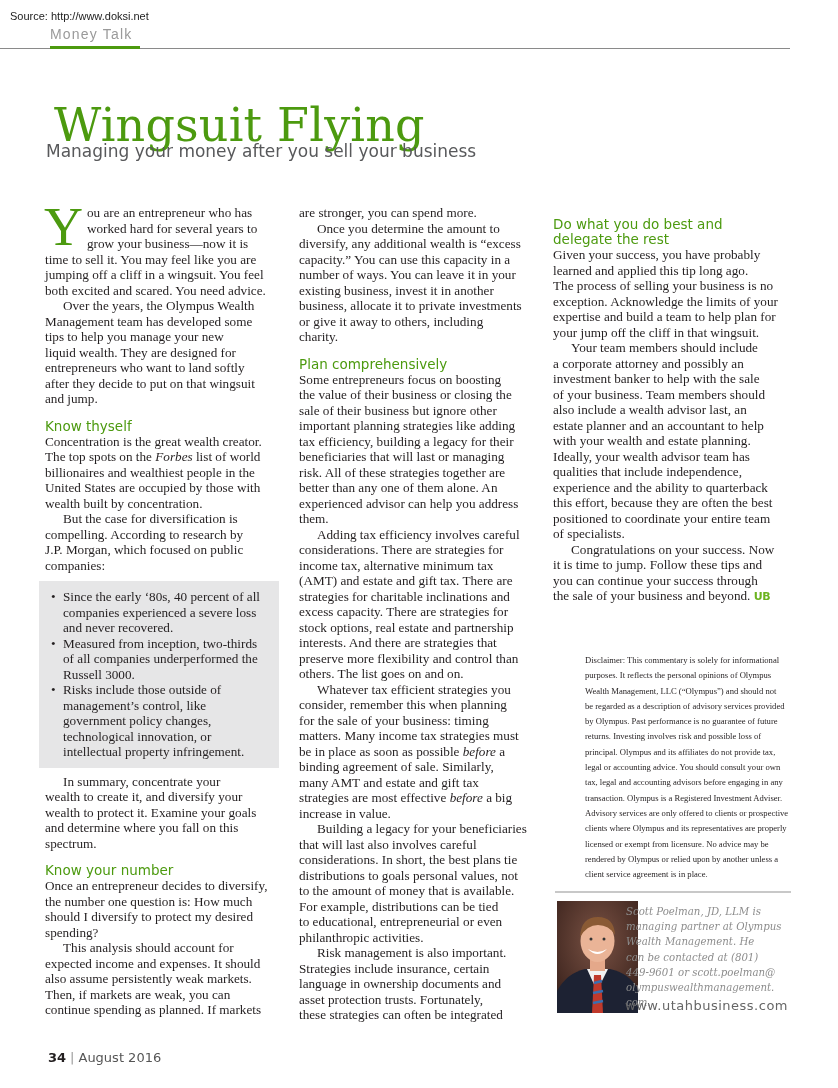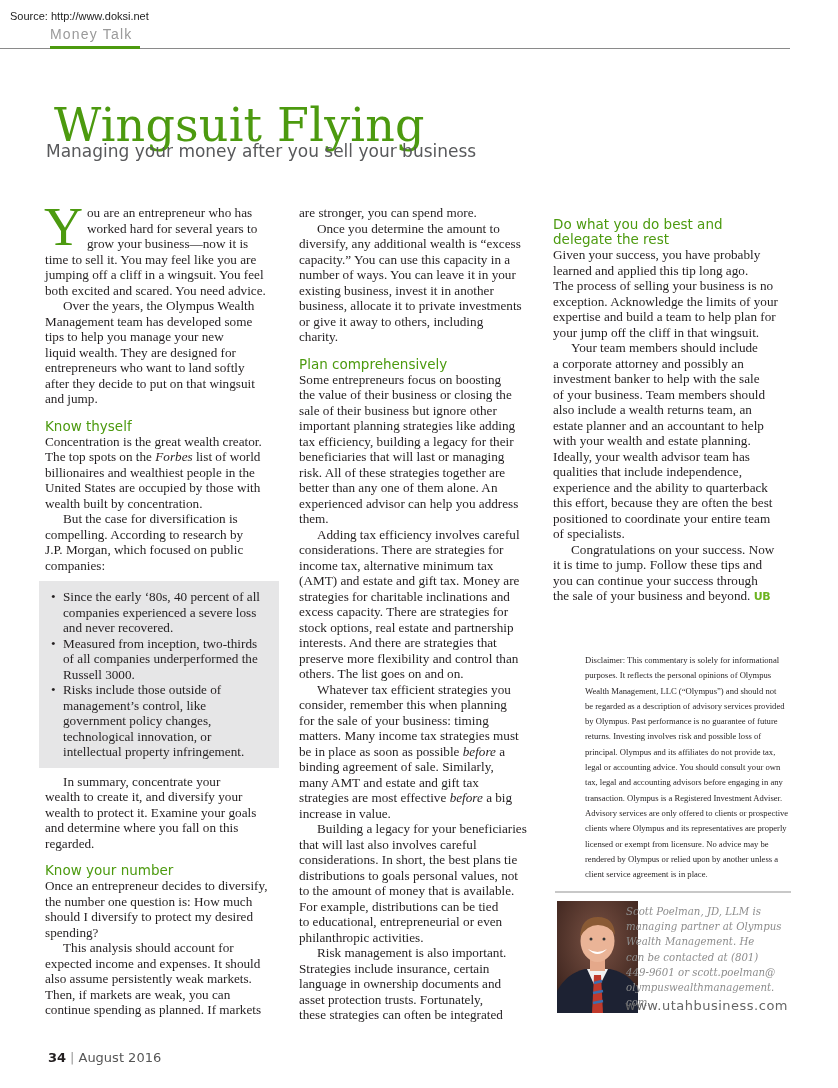--- a/index.html
+++ b/index.html
@@ -97,21 +97,21 @@
       <span class="ln">government policy changes,</span>
       <span class="ln">technological innovation, or</span>
       <span class="ln">intellectual property infringement.</span>
     </div>
   </div>
   <div>
     <span class="ln ind">In summary, concentrate your</span>
     <span class="ln">wealth to create it, and diversify your</span>
     <span class="ln">wealth to protect it. Examine your goals</span>
     <span class="ln">and determine where you fall on this</span>
-    <span class="ln">regarded.</span>
+    <span class="ln">spectrum.</span>
   </div>
   <span class="head">Know your number</span>
   <div>
     <span class="ln">Once an entrepreneur decides to diversify,</span>
     <span class="ln">the number one question is: How much</span>
     <span class="ln">should I diversify to protect my desired</span>
     <span class="ln">spending?</span>
   </div>
   <div>
     <span class="ln ind">This analysis should account for</span>
@@ -146,21 +146,21 @@
     <span class="ln">beneficiaries that will last or managing</span>
     <span class="ln">risk. All of these strategies together are</span>
     <span class="ln">better than any one of them alone. An</span>
     <span class="ln">experienced advisor can help you address</span>
     <span class="ln">them.</span>
   </div>
   <div>
     <span class="ln ind">Adding tax efficiency involves careful</span>
     <span class="ln">considerations. There are strategies for</span>
     <span class="ln">income tax, alternative minimum tax</span>
-    <span class="ln">(AMT) and estate and gift tax. Money are</span>
+    <span class="ln">(AMT) and estate and gift tax. There are</span>
     <span class="ln">strategies for charitable inclinations and</span>
     <span class="ln">excess capacity. There are strategies for</span>
     <span class="ln">stock options, real estate and partnership</span>
     <span class="ln">interests. And there are strategies that</span>
     <span class="ln">preserve more flexibility and control than</span>
     <span class="ln">others. The list goes on and on.</span>
   </div>
   <div>
     <span class="ln ind">Whatever tax efficient strategies you</span>
     <span class="ln">consider, remember this when planning</span>
@@ -202,21 +202,21 @@
     <span class="ln">The process of selling your business is no</span>
     <span class="ln">exception. Acknowledge the limits of your</span>
     <span class="ln">expertise and build a team to help plan for</span>
     <span class="ln">your jump off the cliff in that wingsuit.</span>
   </div>
   <div>
     <span class="ln ind">Your team members should include</span>
     <span class="ln">a corporate attorney and possibly an</span>
     <span class="ln">investment banker to help with the sale</span>
     <span class="ln">of your business. Team members should</span>
-    <span class="ln">also include a wealth returns team, an</span>
+    <span class="ln">also include a wealth advisor last, an</span>
     <span class="ln">estate planner and an accountant to help</span>
     <span class="ln">with your wealth and estate planning.</span>
     <span class="ln">Ideally, your wealth advisor team has</span>
     <span class="ln">qualities that include independence,</span>
     <span class="ln">experience and the ability to quarterback</span>
     <span class="ln">this effort, because they are often the best</span>
     <span class="ln">positioned to coordinate your entire team</span>
     <span class="ln">of specialists.</span>
   </div>
   <div>

